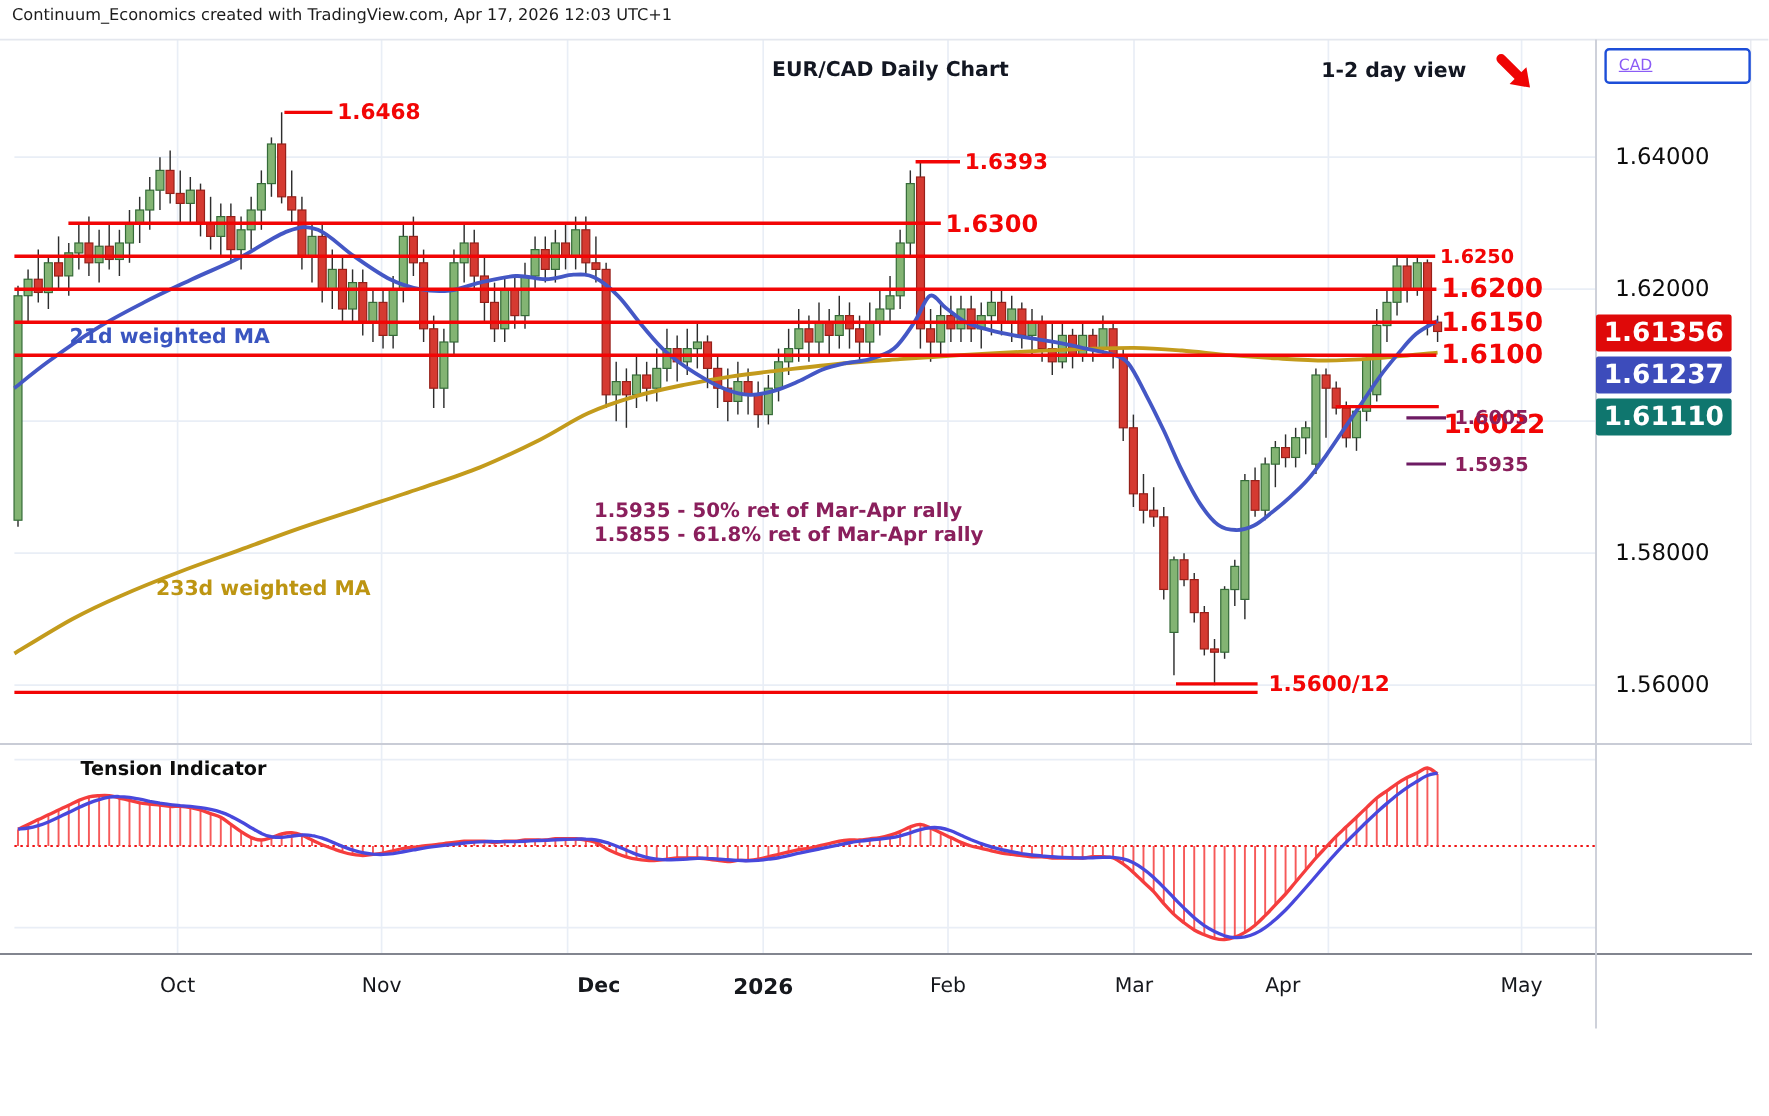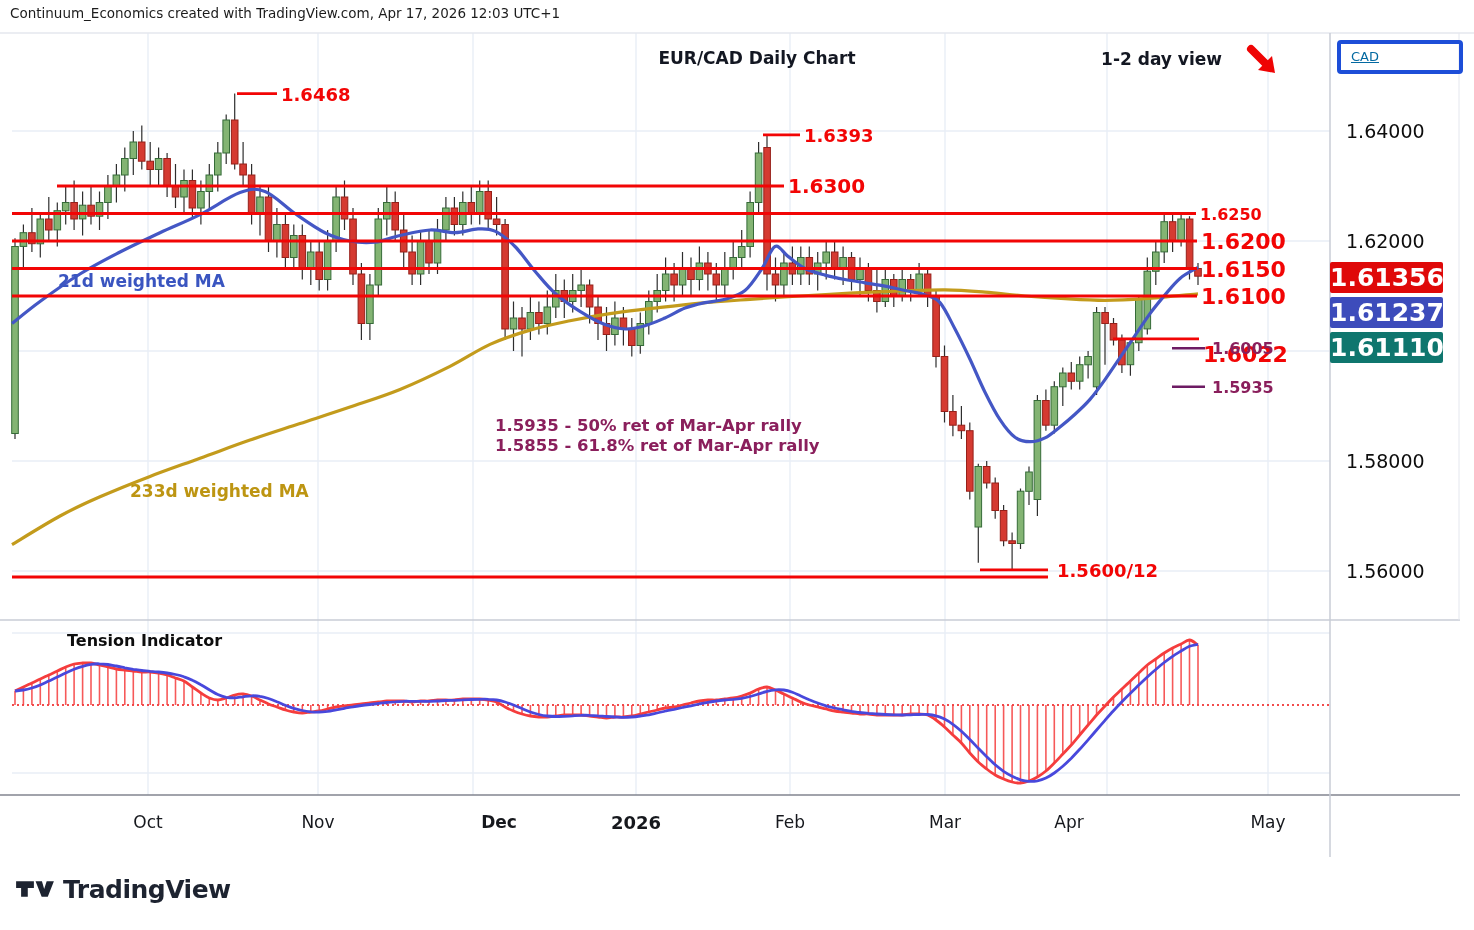--- a/index.html
+++ b/index.html
@@ -1,27 +1,27 @@
 <!DOCTYPE html>
 <html><head>
 <meta charset="utf-8">
 <style>
   html,body{margin:0;padding:0;background:#fff;}
   .stage{position:relative;width:1474px;height:930px;background:#fff;overflow:hidden;
          font-family:"DejaVu Sans","Liberation Sans",sans-serif;color:#131722;}
   .abs{position:absolute;}
   #attribution{left:10px;top:5px;font-size:13.5px;color:#1c1c1c;}
   #chart-svg{left:0;top:0;}
-  #main-title{left:557px;top:48px;width:400px;text-align:center;font-size:17px;font-weight:700;}
+  #main-title{left:542px;top:48px;width:400px;text-align:center;font-size:17px;font-weight:700;}
   #view-note{left:1040px;top:49px;width:182px;text-align:right;font-size:17px;font-weight:700;}
   #trend-arrow{left:1246px;top:44px;}
-  #cad-box{left:1337px;top:40px;width:108px;height:26px;border:4px solid #1d4ed8;border-radius:4px;
-           font-size:13px;color:#0369a1;line-height:26px;padding-left:10px;text-decoration:underline;}
+  #cad-box{left:1337px;top:40px;width:108px;height:26px;border:2px solid #1d4ed8;border-radius:4px;
+           font-size:13px;color:#8b5cf6;line-height:26px;padding-left:10px;text-decoration:underline;}
   .ytick{left:1346px;width:110px;font-size:19px;color:#0d0d0d;}
-  .badge{left:1330px;width:113px;height:31px;border-radius:2px;color:#fff;font-size:25px;font-weight:700;
+  .badge{left:1330px;width:113px;height:31px;border-radius:2px;color:#fff;font-size:22px;font-weight:700;
          text-align:center;line-height:31px;}
   .xtick{top:812px;font-size:17px;color:#16181d;transform:translateX(-50%);white-space:nowrap;}
   .xtick.bold{font-weight:700;font-size:18px;}
   #ma21-label{left:58px;top:271px;font-size:17px;font-weight:700;}
   #ma233-label{left:130px;top:481px;font-size:17px;font-weight:700;}
   #tension-label{left:67px;top:631px;font-size:16px;font-weight:700;color:#0d0d0d;}
   #fib-notes{left:495px;top:416px;font-size:16.5px;font-weight:700;line-height:20px;}
   .lvl-label{white-space:nowrap;font-weight:700;transform:translateY(-50%);}
   #logo{left:15px;top:874px;display:flex;align-items:center;gap:8px;}
   #logo-text{font-size:25px;font-weight:700;color:#1d2330;letter-spacing:-0.5px;}
@@ -525,20 +525,13 @@
       <div class="abs xtick" style="left: 148px;">Oct</div>
       <div class="abs xtick" style="left: 318px;">Nov</div>
       <div class="abs xtick" style="left: 499px; font-weight: bold;">Dec</div>
       <div class="abs xtick bold" style="left: 636px;">2026</div>
       <div class="abs xtick" style="left: 790px;">Feb</div>
       <div class="abs xtick" style="left: 945px;">Mar</div>
       <div class="abs xtick" style="left: 1069px;">Apr</div>
       <div class="abs xtick" style="left: 1268px;">May</div>
     </div>
 
-  <div class="abs" id="logo">
-    <svg width="40" height="30" viewBox="0 0 72 34">
-      <path d="M2,3 H34 V15 H23 V31 H11 V15 H2 Z" fill="#1d2330"></path>
-      <path d="M37,3 L48,31 H59 L70,3 H57 L52.5,17 L48.5,3 Z" fill="#1d2330"></path>
-    </svg>
-    <span id="logo-text">TradingView</span>
-  </div>
 </div>
 
 </body></html>

